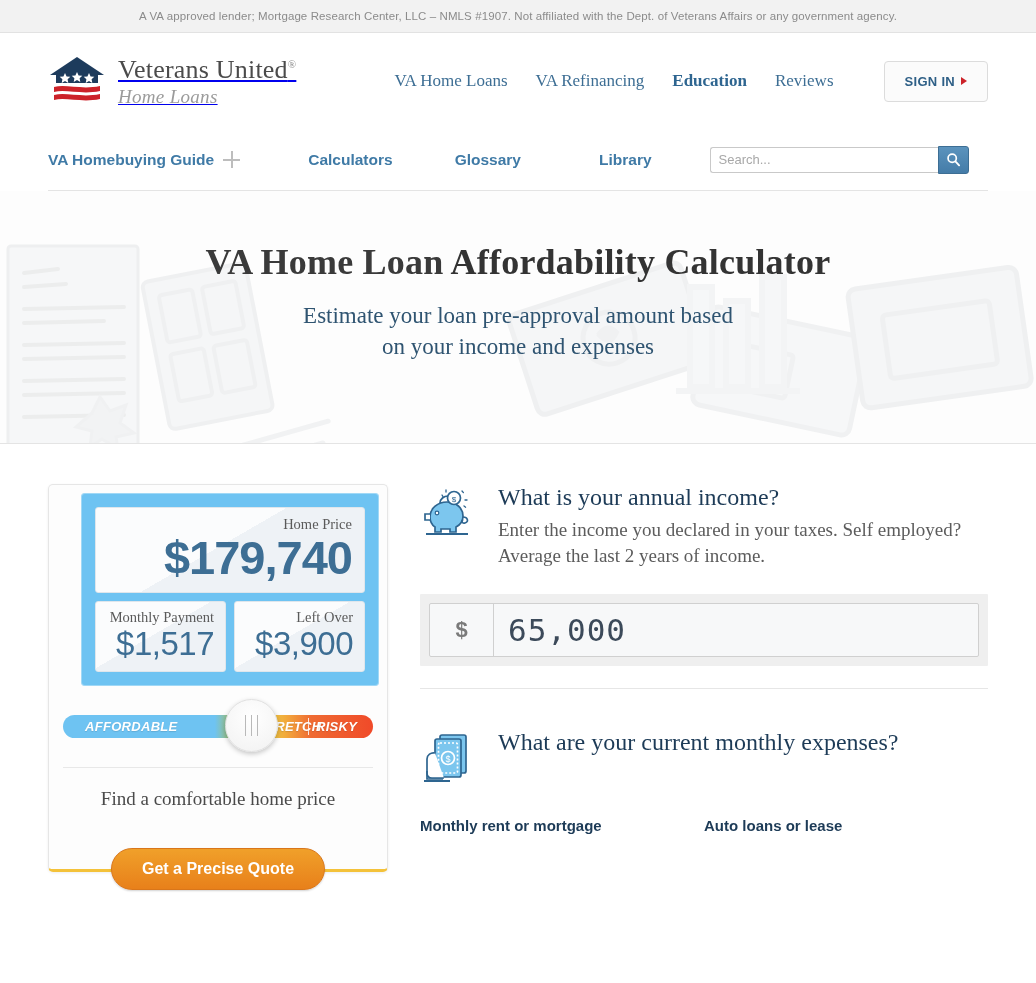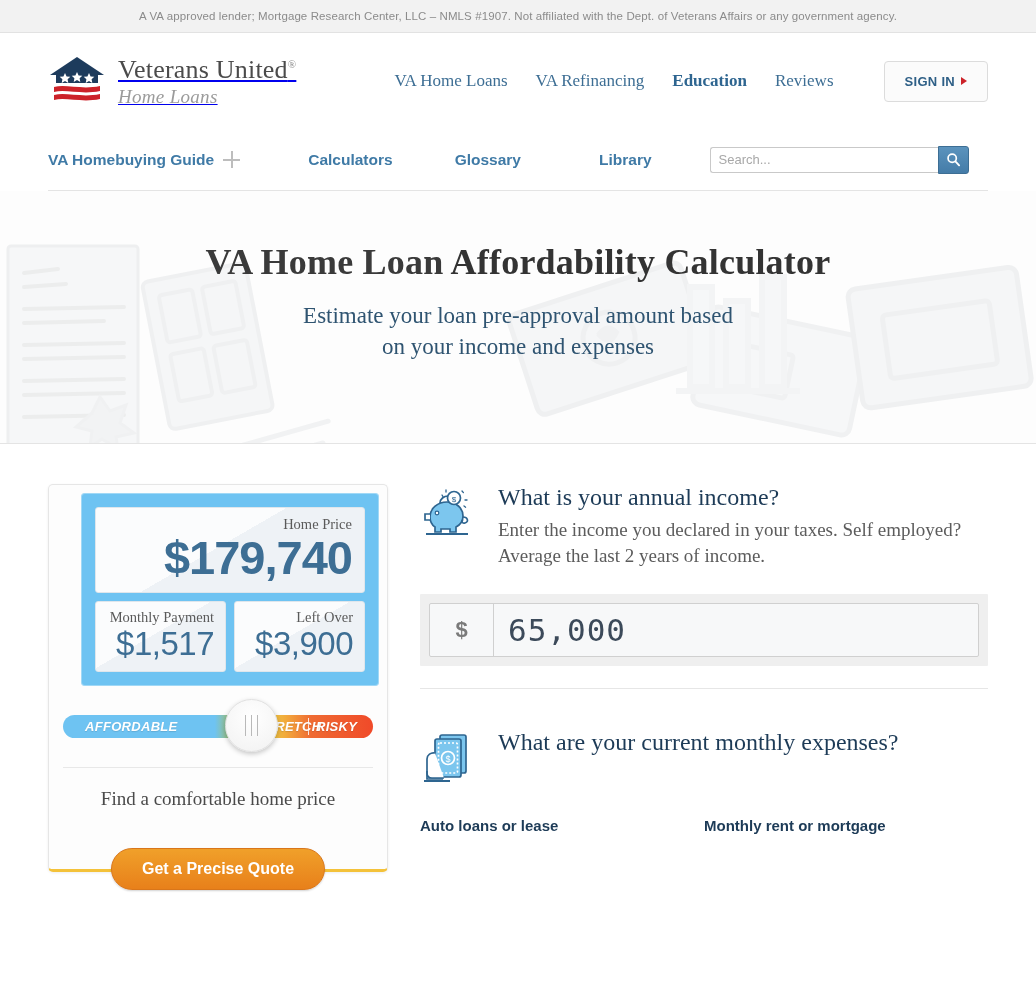--- a/index.html
+++ b/index.html
@@ -512,22 +512,22 @@
             </g>
           </svg>
         </span>
         <div class="q-text">
           <div class="q-title">What are your current monthly expenses?</div>
         </div>
       </div>
 
       <div class="expense-labels">
         <div class="exp-col">
+          <div class="exp-label">Monthly rent or mortgage</div>
+        </div>
+        <div class="exp-col">
           <div class="exp-label">Auto loans or lease</div>
-        </div>
-        <div class="exp-col">
-          <div class="exp-label">Monthly rent or mortgage</div>
         </div>
       </div>
 
     </div>
   </div>
 </div>
 
 </body></html>

